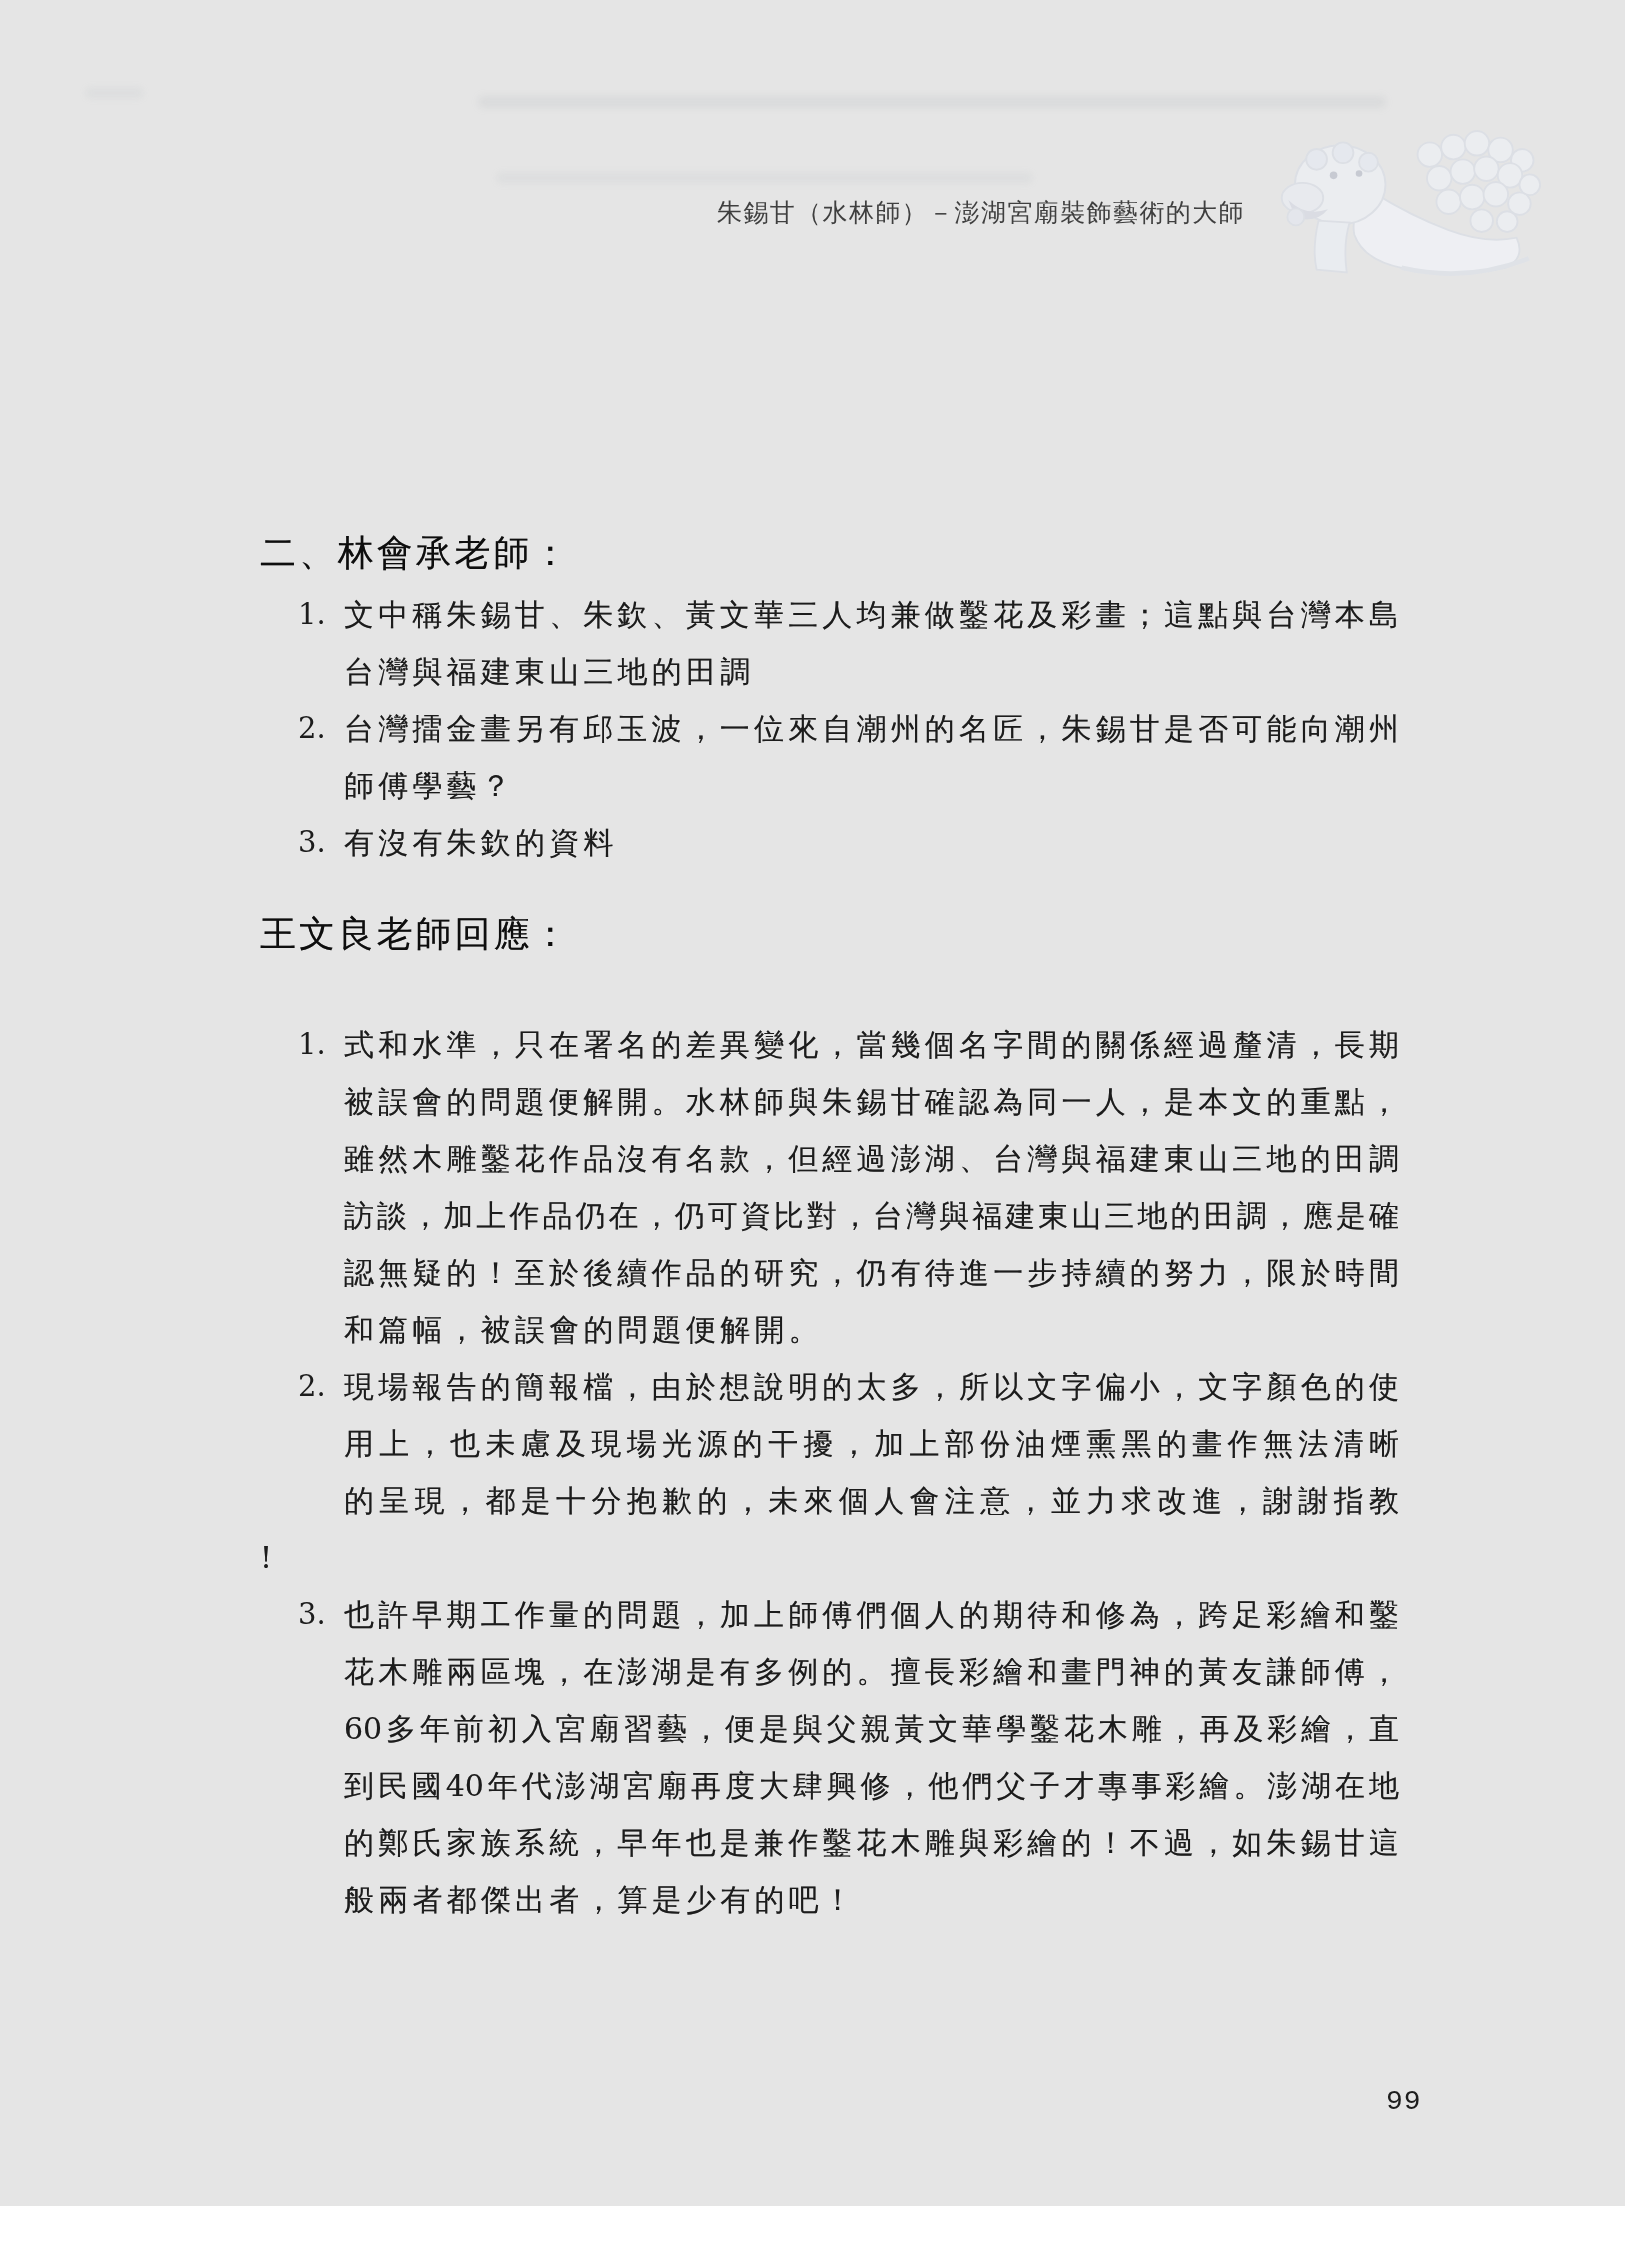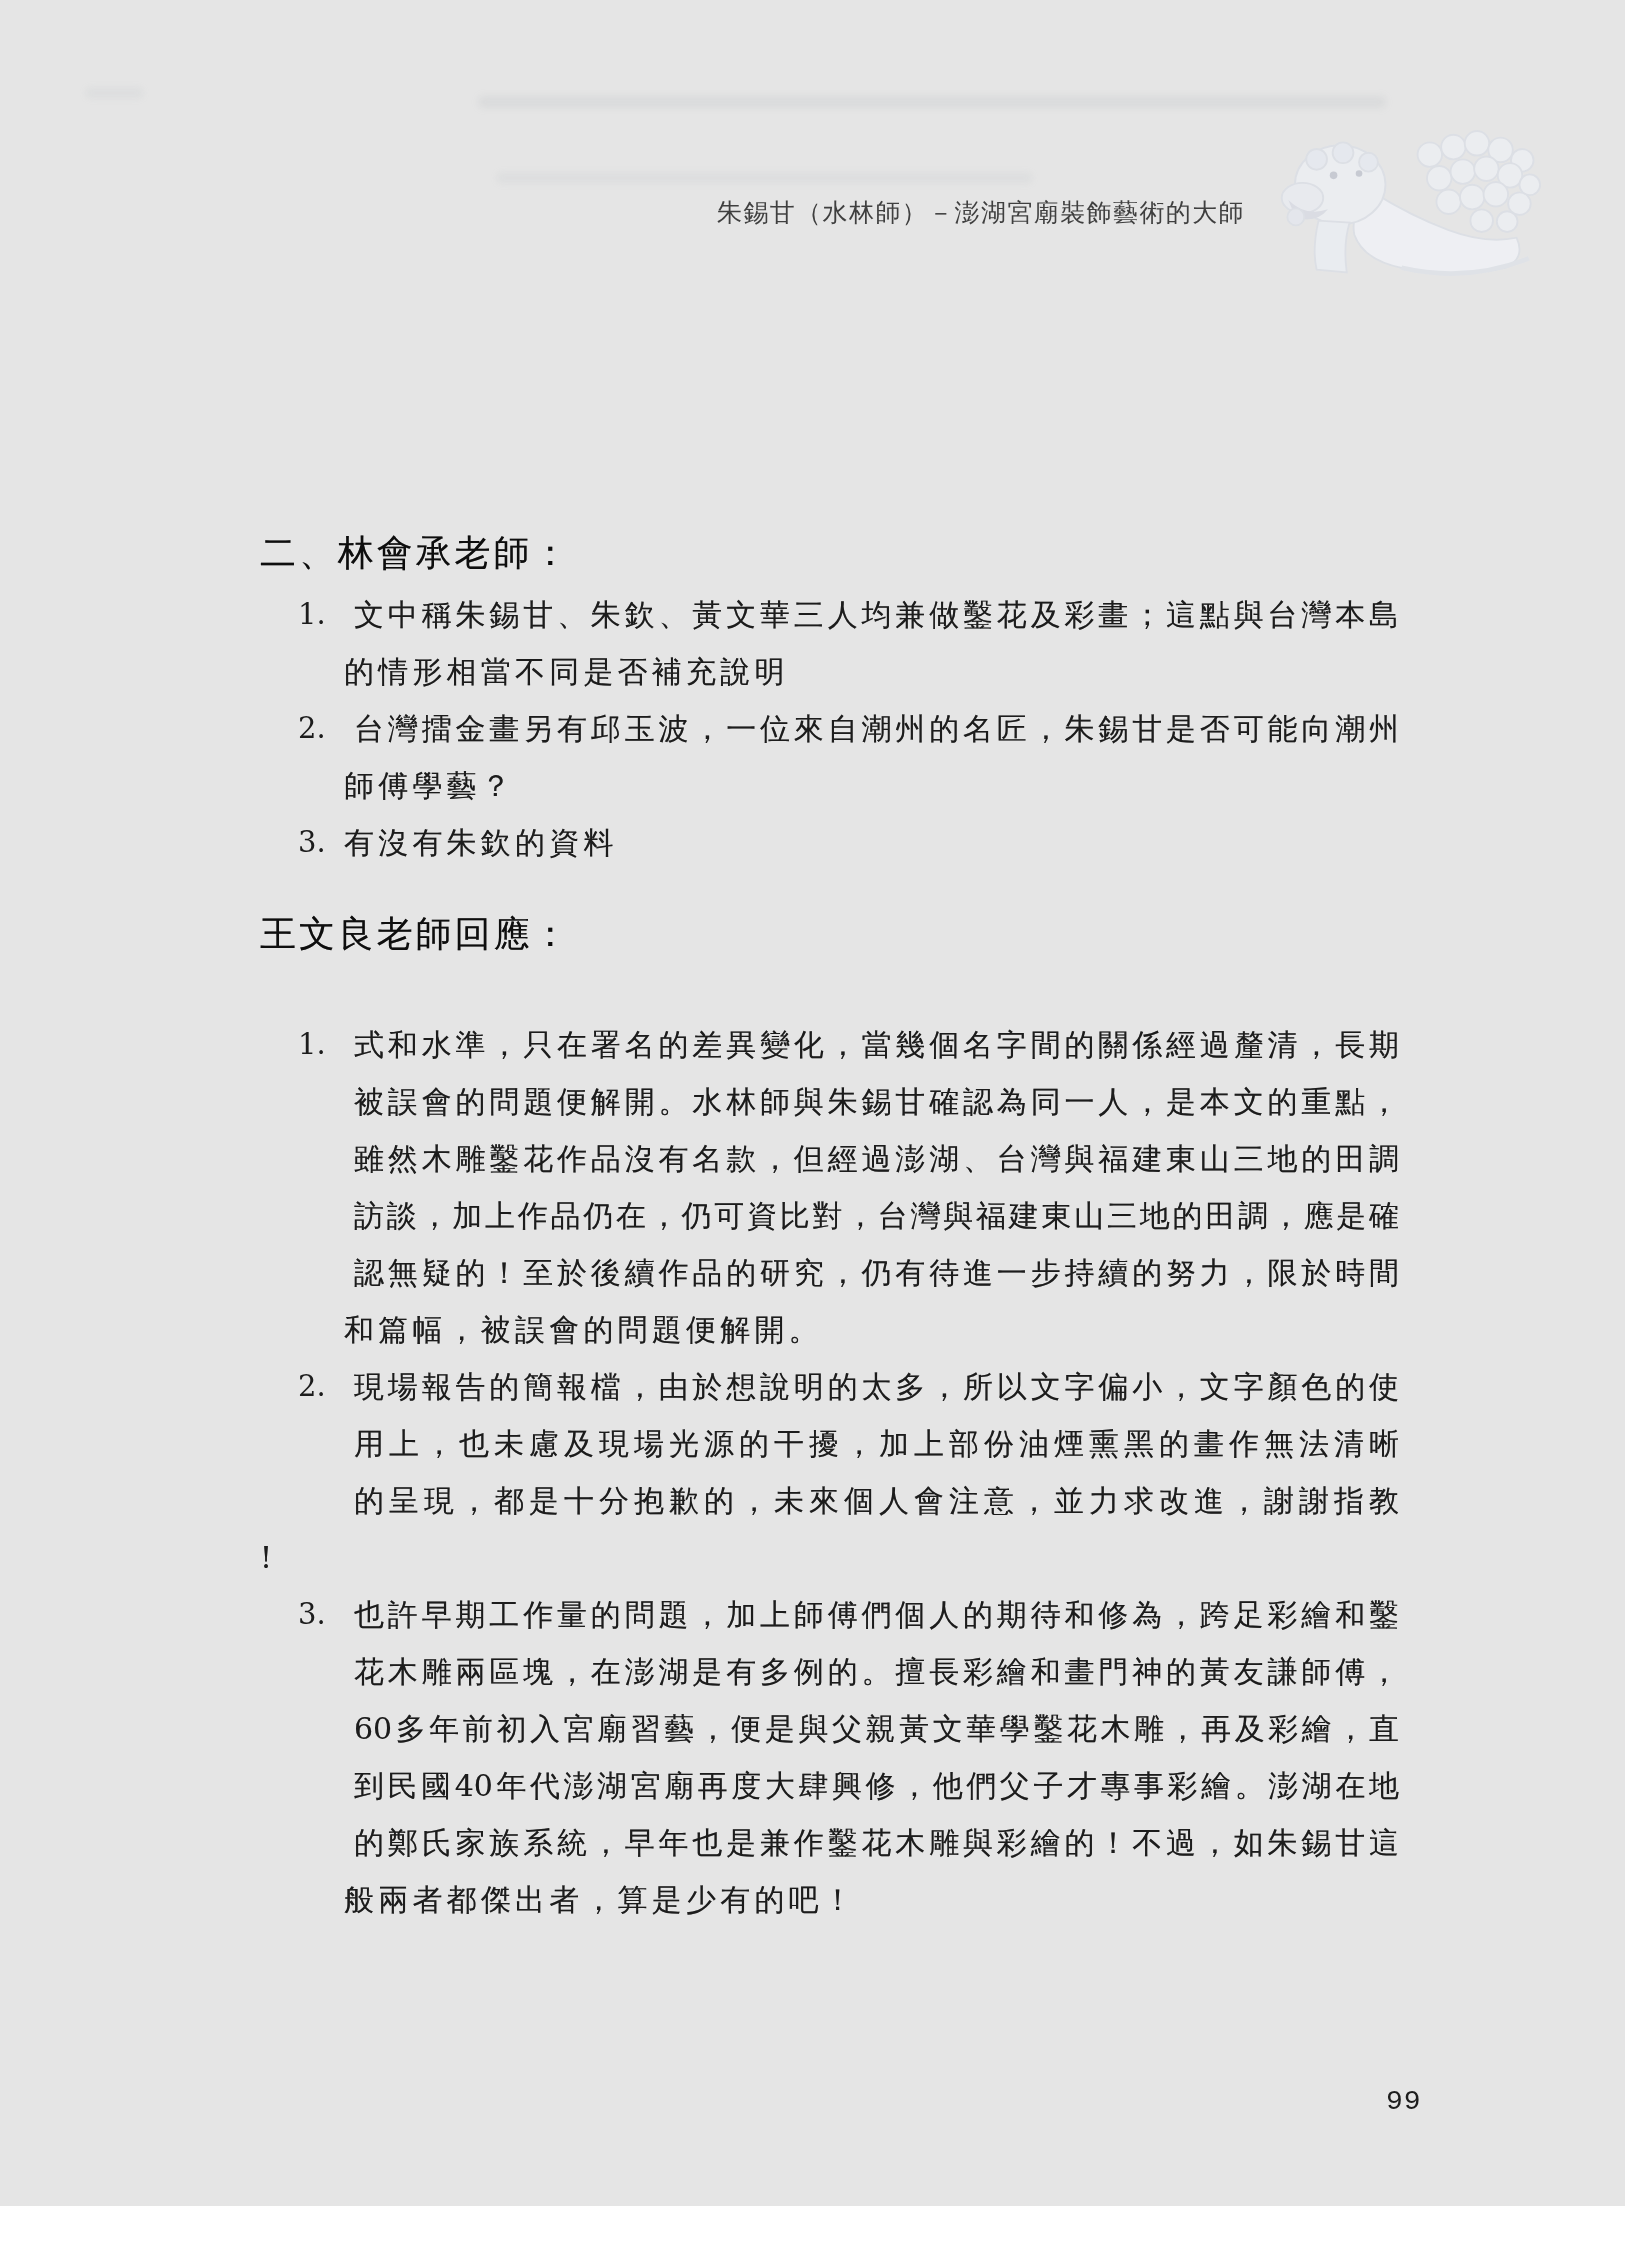--- a/index.html
+++ b/index.html
@@ -37,21 +37,21 @@
   .li { display:flex; }
   .num {
     flex:0 0 46px; padding-left:38px; font-size:29px; line-height:57px;
     color:#1c1c1c;
   }
   .lines { flex:1; min-width:0; }
   .line {
     font-size:30px; line-height:57px; color:#1c1c1c;
     text-shadow:0 0 0.6px rgba(20,20,20,0.45);
   }
-  .jl { text-align:justify; text-align-last:justify; text-justify:inter-character;margin-left:10px; }
+  .jl { text-align:justify; text-align-last:justify; text-justify:inter-character; }
   .ll { text-align:left; letter-spacing:4.2px; }
   .outd { margin-left:-84px; }
 
   .pagenum {
     position:absolute; left:1386px; top:2086px;
     font-family:Liberation Mono, monospace;
     font-size:28px; letter-spacing:1px; color:#1d1d1d;
   }
 </style>
 </head>
@@ -100,21 +100,21 @@
 
   <div class="content">
 
     <h2 class="sec">二、林會承老師：</h2>
 
     <div class="list l1">
       <div class="li">
         <div class="num">1.</div>
         <div class="lines">
           <div class="line jl">文中稱朱錫甘、朱欽、黃文華三人均兼做鑿花及彩畫；這點與台灣本島</div>
-          <div class="line ll">的情形相當不同是否補充說明</div>
+          <div class="line ll">台灣與福建東山三地的田調</div>
         </div>
       </div>
       <div class="li">
         <div class="num">2.</div>
         <div class="lines">
           <div class="line jl">台灣擂金畫另有邱玉波，一位來自潮州的名匠，朱錫甘是否可能向潮州</div>
           <div class="line ll">師傅學藝？</div>
         </div>
       </div>
       <div class="li">

